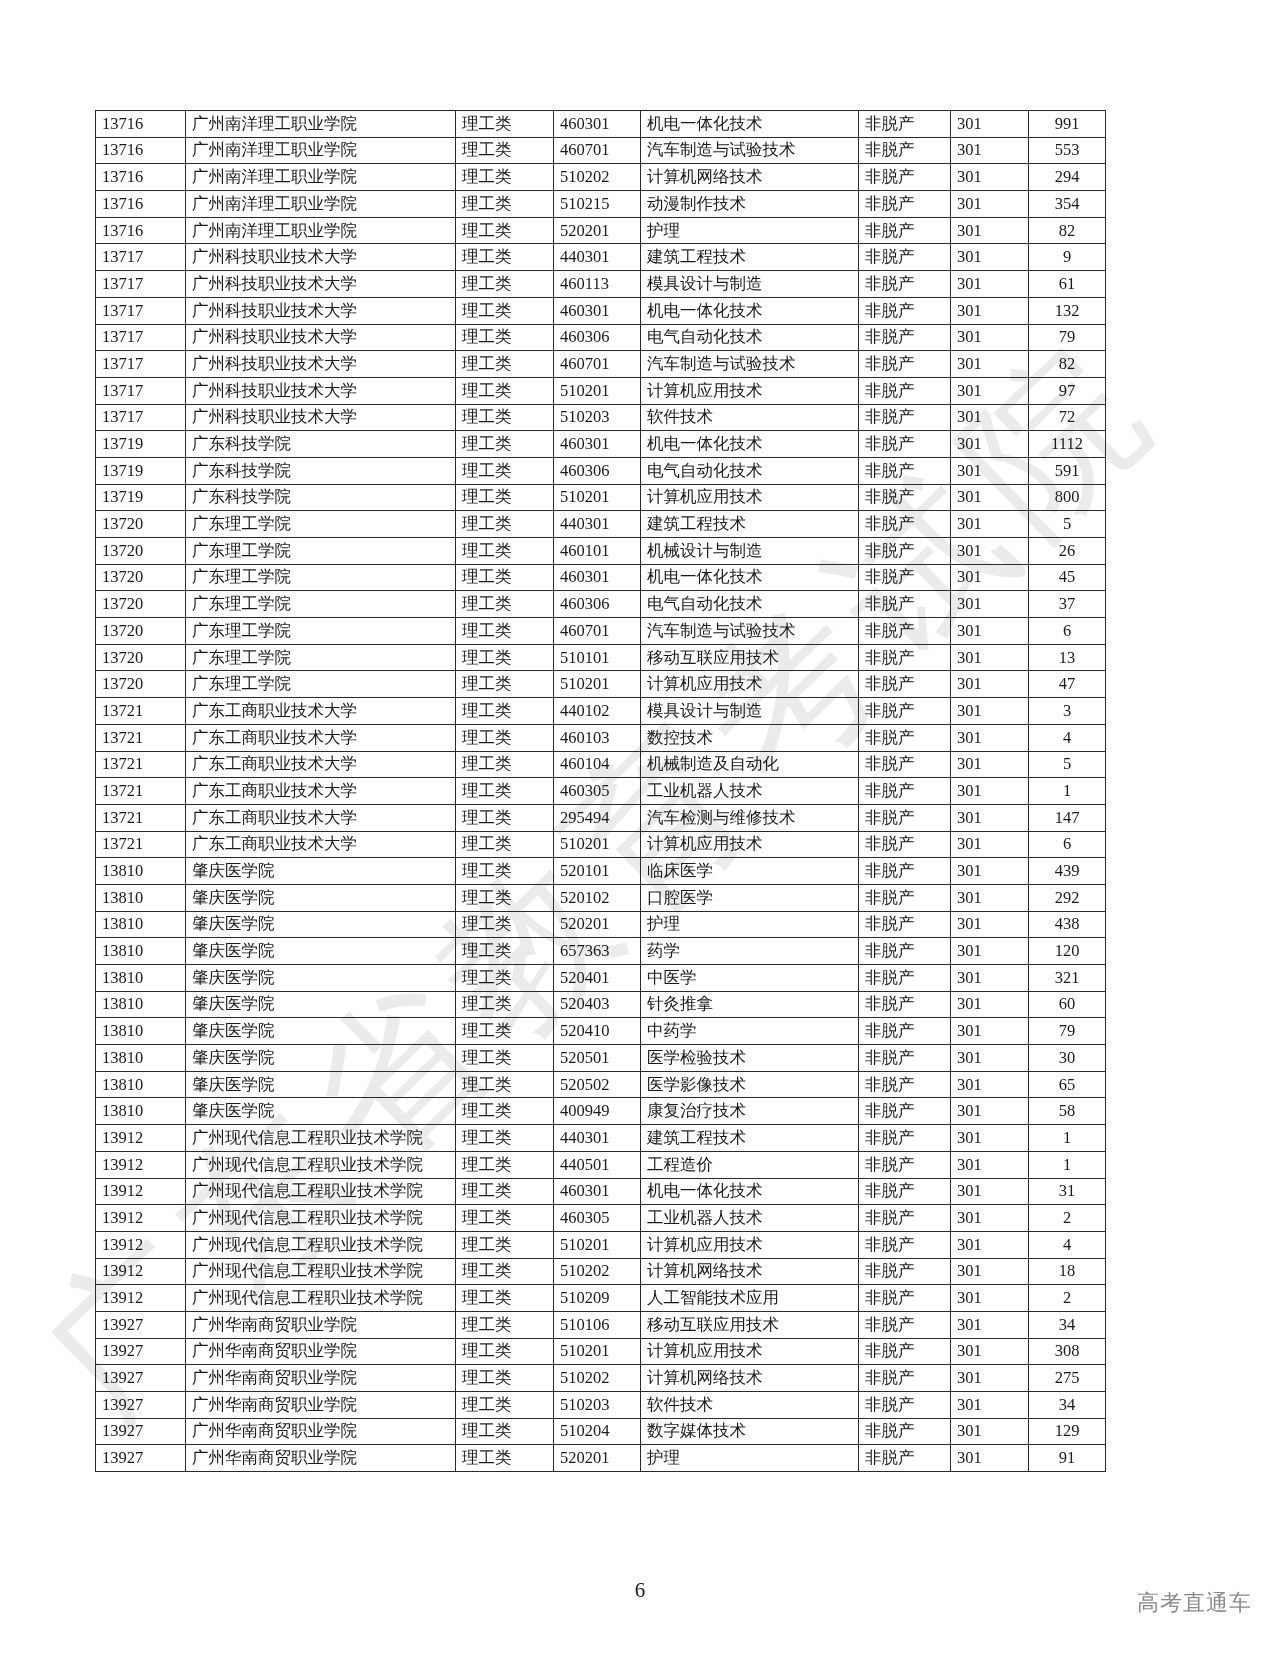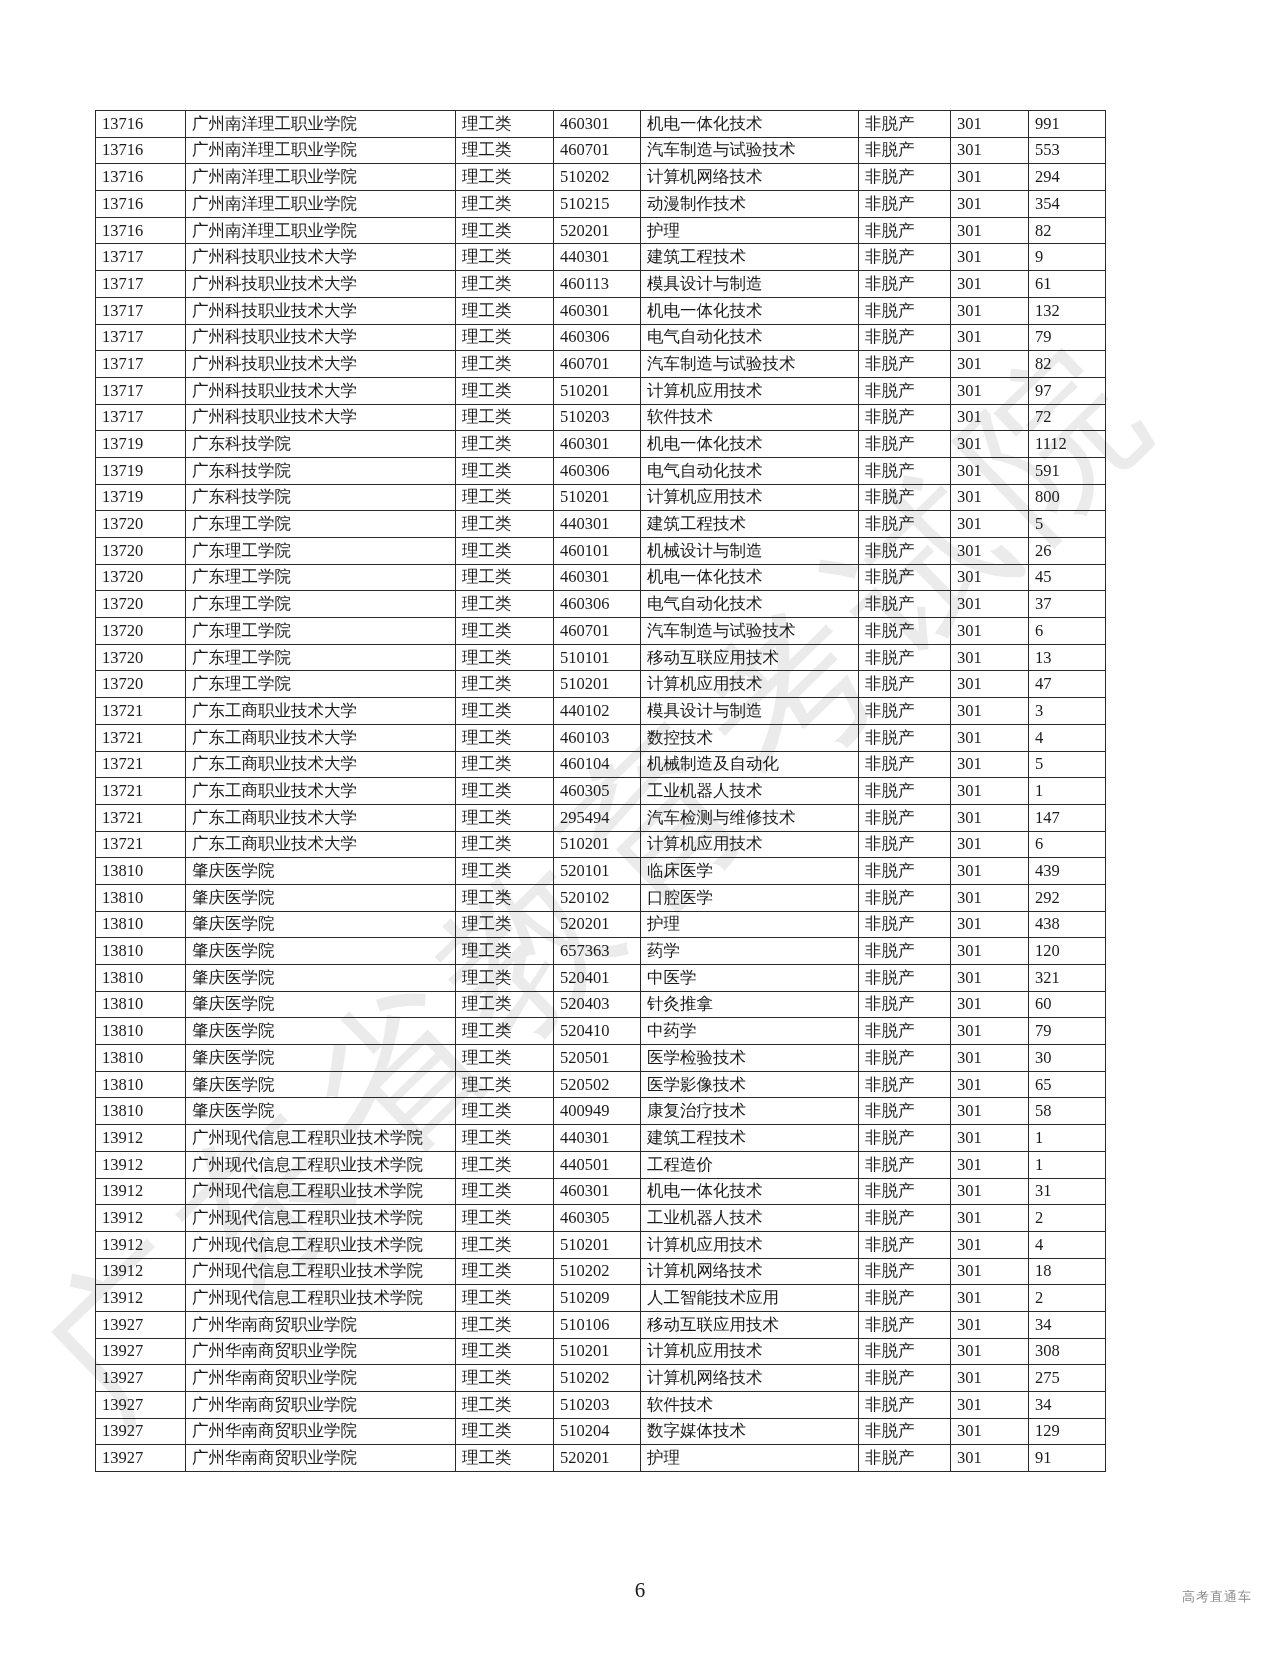--- a/index.html
+++ b/index.html
@@ -37,34 +37,34 @@
   table.data td{
     border:1px solid #2a2a2a;
     height:25.7px;
     padding:0 6px;
     font-size:16.5px;
     line-height:1.1;
     white-space:nowrap;
     overflow:hidden;
     vertical-align:middle;
   }
-  table.data td.num{text-align:left;}
+  table.data td.num{text-align:center;}
   .page-number{
     position:absolute;
     left:0;right:0;
     top:1578px;
     text-align:center;
     font-size:21px;
     color:#1a1a1a;
   }
   .brand{
     position:absolute;
     right:28px;
     top:1588px;
-    font-size:13px;
+    font-size:22px;
     color:#8a8a8a;
     font-family:"Liberation Sans","DejaVu Sans",sans-serif;
     letter-spacing:1px;
   }
 </style>
 </head>
 <body>
 
 <div class="page">
 

